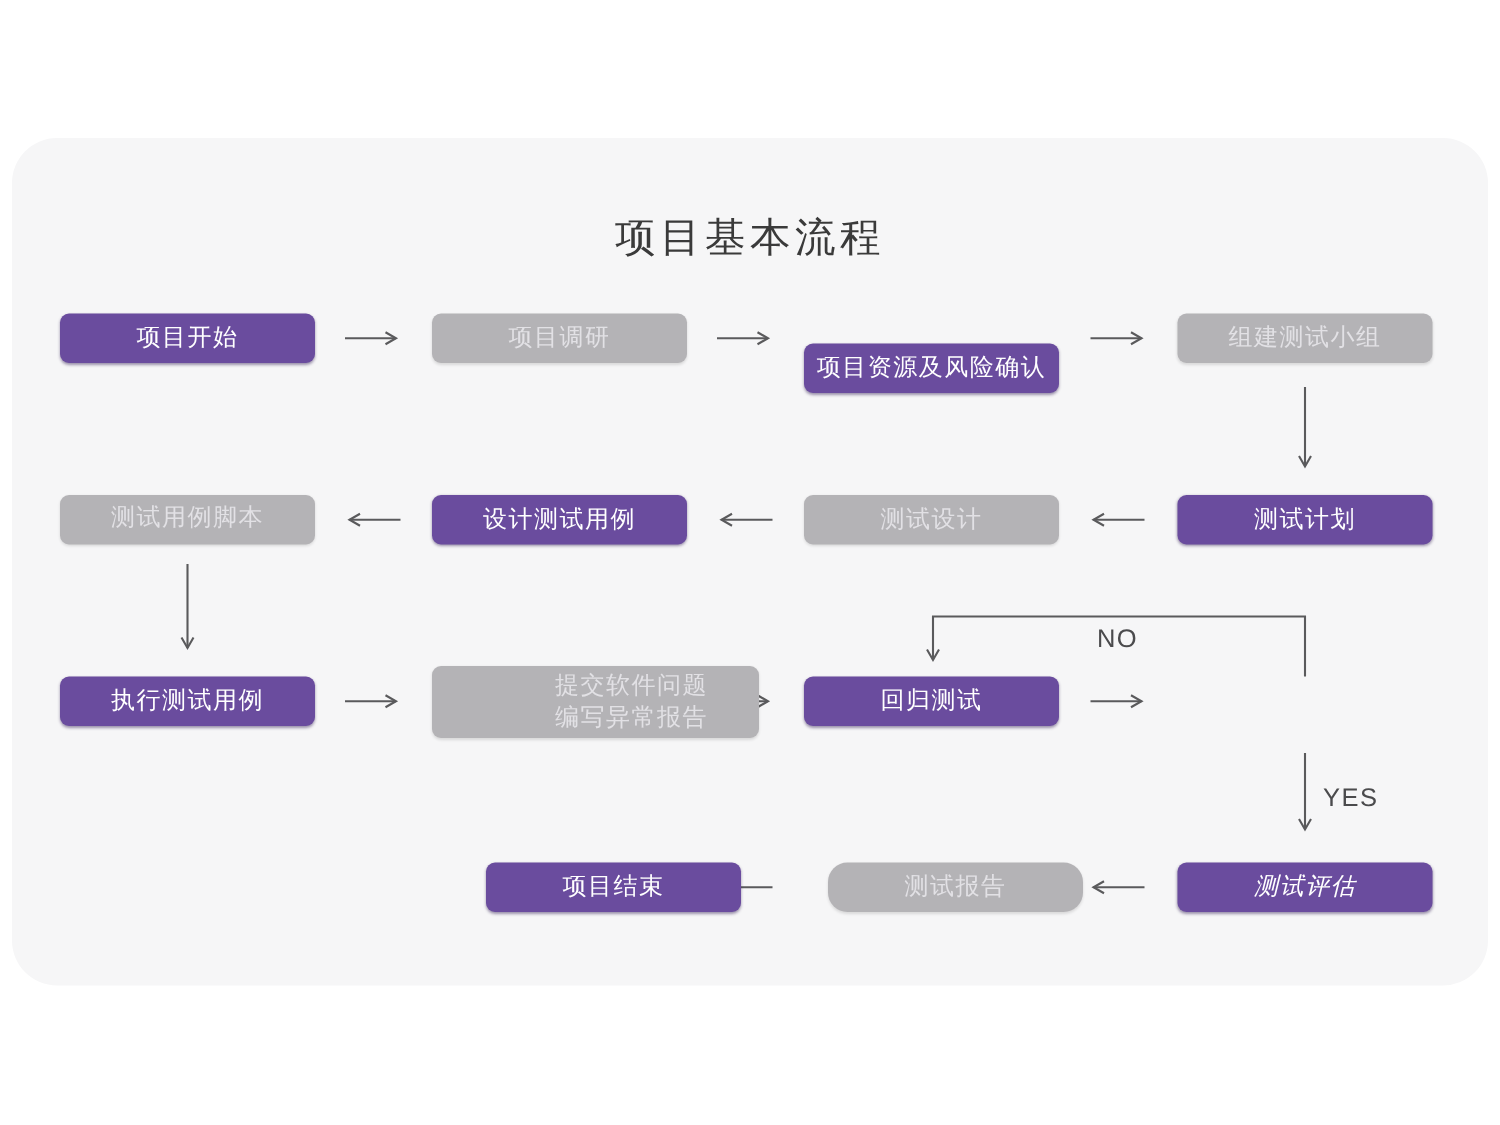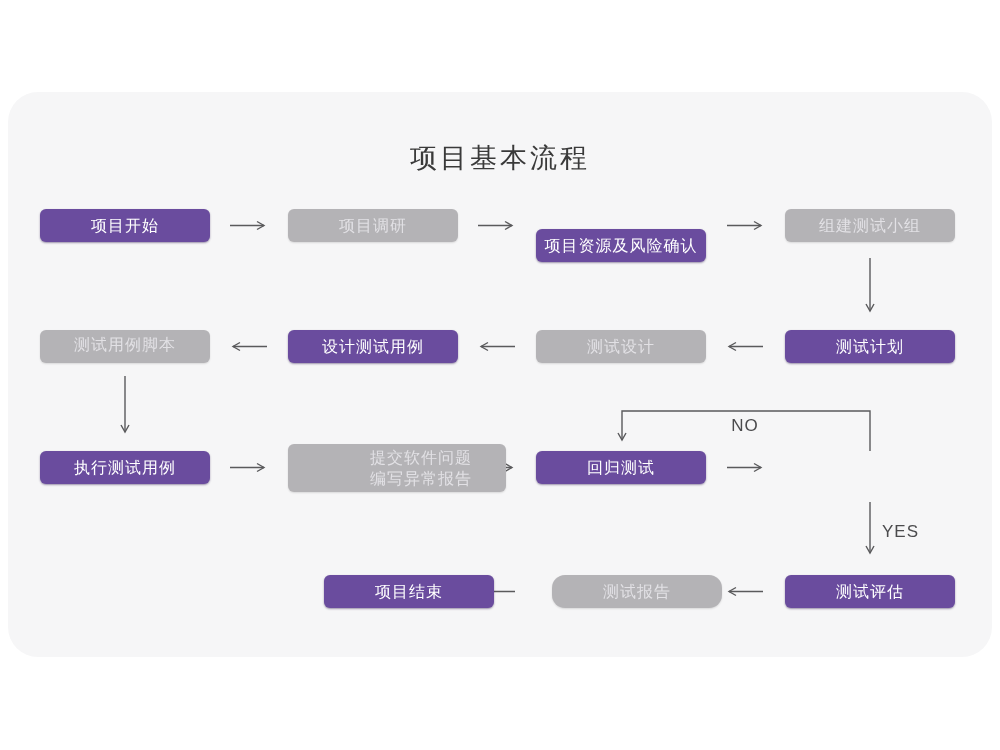--- a/index.html
+++ b/index.html
@@ -76,14 +76,14 @@
   <div class="node gray" style="left:536px; top:330px;">测试设计</div>
   <div class="node purple" style="left:785px; top:330px;">测试计划</div>
 
   <div class="node purple" style="left:40px;  top:451px;">执行测试用例</div>
   <div class="node gray tall" style="left:288px; top:444px;padding-left:48px;">提交软件问题
 编写异常报告</div>
   <div class="node purple" style="left:536px; top:451px;">回归测试</div>
 
   <div class="node purple" style="left:288px; top:575px;margin-left:36px;">项目结束</div>
   <div class="node gray" style="left:552px; top:575px;border-radius:13px;">测试报告</div>
-  <div class="node purple" style="left:785px; top:575px;">测试评估</div>
+  <div class="node purple" style="left:785px; top:575px;font-style:italic;">测试评估</div>
 </div>
 
 </body></html>

